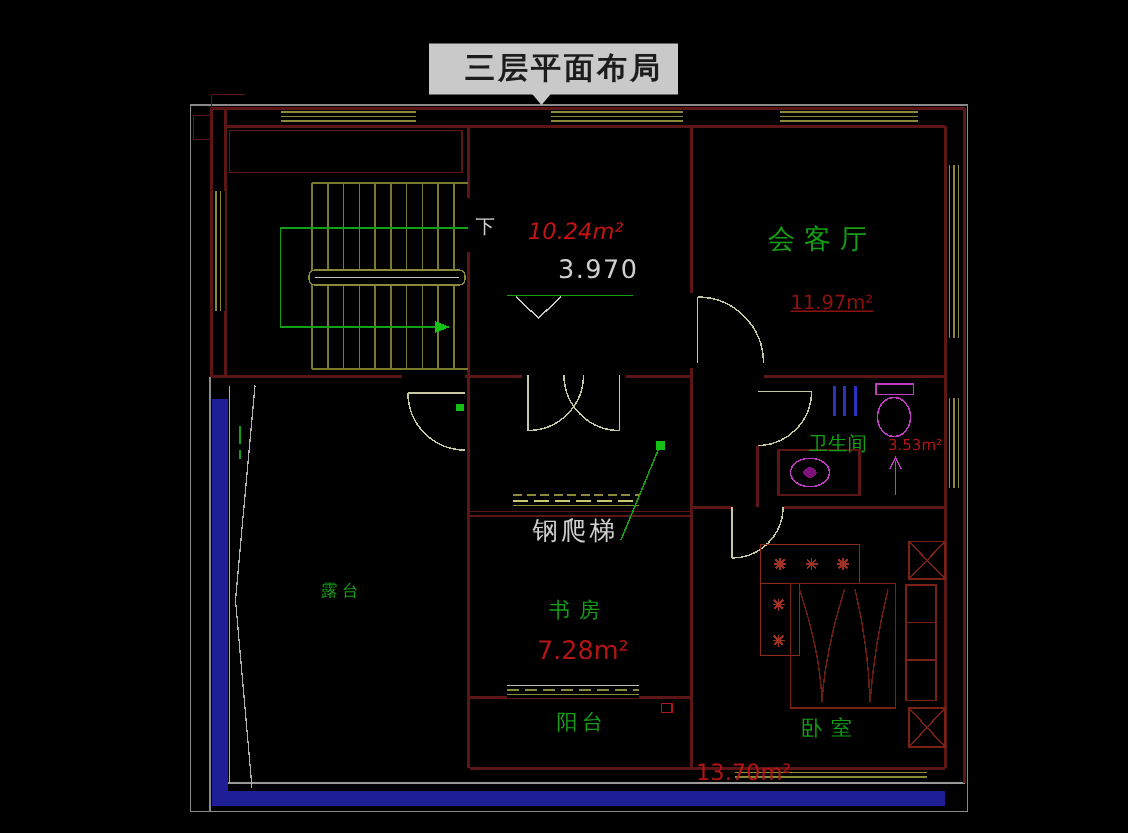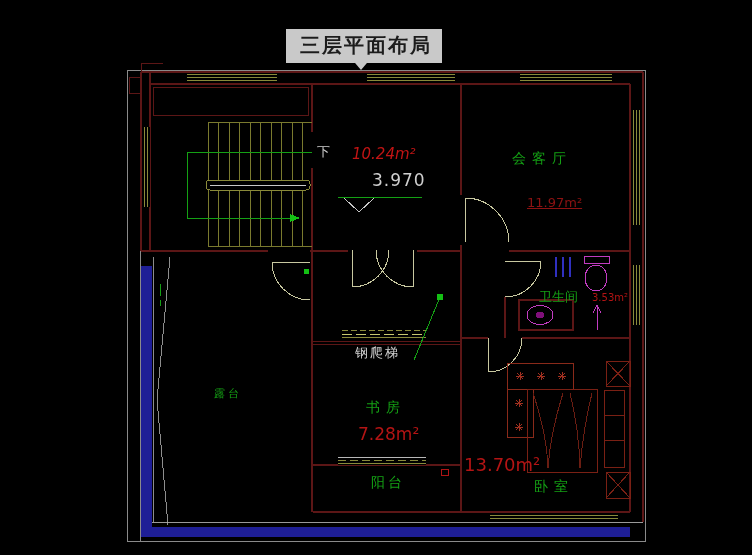--- a/index.html
+++ b/index.html
@@ -6,21 +6,21 @@
   .canvas{position:relative;width:752px;height:555px;background:#000;overflow:hidden;
           font-family:"DejaVu Sans",sans-serif;}
   svg{position:absolute;left:0;top:0;}
   .lbl{position:absolute;white-space:nowrap;line-height:1;}
   .green{color:#14a014;}
   .red{color:#b41414;}
   .brightred{color:#c21414;font-style:italic;}
   .darkred{color:#8e1212;text-decoration:underline;}
   .white{color:#cfcfcf;}
   .title-box{position:absolute;left:286px;top:29px;background:#c9c9c9;color:#1c1c1c;
-             font-size:20px;font-weight:bold;padding:3px 10px 4px 14px;letter-spacing:2px;}
+             font-size:20px;font-weight:bold;padding:3px 10px 4px 24px;letter-spacing:2px;}
   .title-arrow{position:absolute;left:350px;top:57px;width:0;height:0;
                border-left:11px solid transparent;border-right:11px solid transparent;
                border-top:13px solid #c9c9c9;}
 </style>
 </head>
 <body>
 
 <div class="canvas">
 
   <svg width="752" height="555" viewBox="0 0 752 555" shape-rendering="crispEdges">
@@ -256,34 +256,34 @@
       <line x1="160" y1="300" x2="160" y2="306" stroke="#14a014"></line>
       <rect x="441" y="469" width="7" height="6" stroke="#b01414"></rect>
     </g>
 
   </svg>
 
   <div class="lbl white" style="left:317px;top:145px;font-size:13px;">下</div>
   <div class="lbl brightred" style="left:352px;top:147px;font-size:15px;">10.24m²</div>
   <div class="lbl white" style="left:372px;top:172px;font-size:17px;letter-spacing:1px;">3.970</div>
 
-  <div class="lbl green" style="left:512px;top:151px;font-size:14px;letter-spacing:6px;">会客厅</div>
+  <div class="lbl green" style="left:512px;top:151px;font-size:18px;letter-spacing:6px;">会客厅</div>
   <div class="lbl darkred" style="left:527px;top:196px;font-size:13px;">11.97m²</div>
 
   <div class="lbl green" style="left:539px;top:290px;font-size:13px;">卫生间</div>
   <div class="lbl red" style="left:592px;top:293px;font-size:10px;">3.53m²</div>
 
   <div class="lbl green" style="left:214px;top:388px;font-size:11px;letter-spacing:3px;">露台</div>
 
-  <div class="lbl white" style="left:355px;top:346px;font-size:13px;letter-spacing:2px;text-align:right;">钢爬梯</div>
+  <div class="lbl white" style="left:355px;top:346px;font-size:17px;letter-spacing:2px;text-align:right;">钢爬梯</div>
 
   <div class="lbl green" style="left:366px;top:400px;font-size:14px;letter-spacing:6px;">书房</div>
   <div class="lbl red" style="left:358px;top:426px;font-size:17px;">7.28m²</div>
 
   <div class="lbl green" style="left:371px;top:475px;font-size:14px;letter-spacing:3px;">阳台</div>
 
-  <div class="lbl red" style="left:464px;top:456px;font-size:18px;">13.70m²</div>
+  <div class="lbl red" style="left:464px;top:508px;font-size:15px;">13.70m²</div>
   <div class="lbl green" style="left:534px;top:480px;font-size:14px;letter-spacing:6px;font-family:Liberation Mono, monospace;">卧室</div>
 
   <div class="title-box">三层平面布局</div>
   <div class="title-arrow"></div>
 
 </div>
 
 </body></html>

